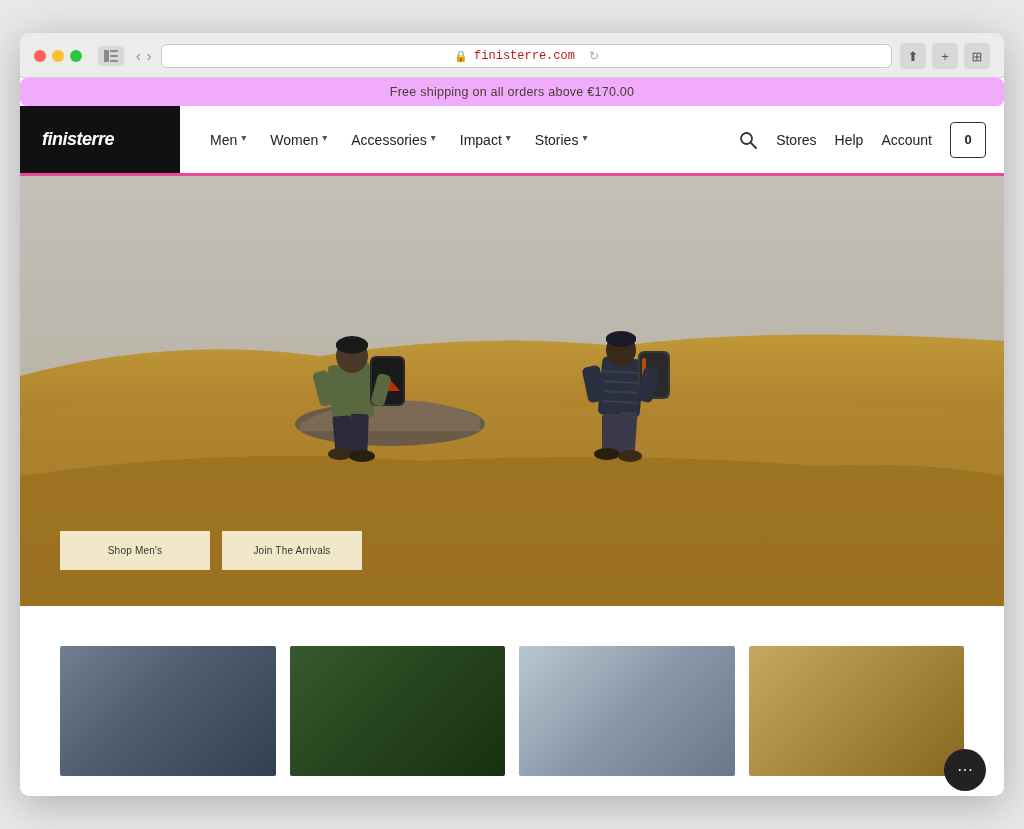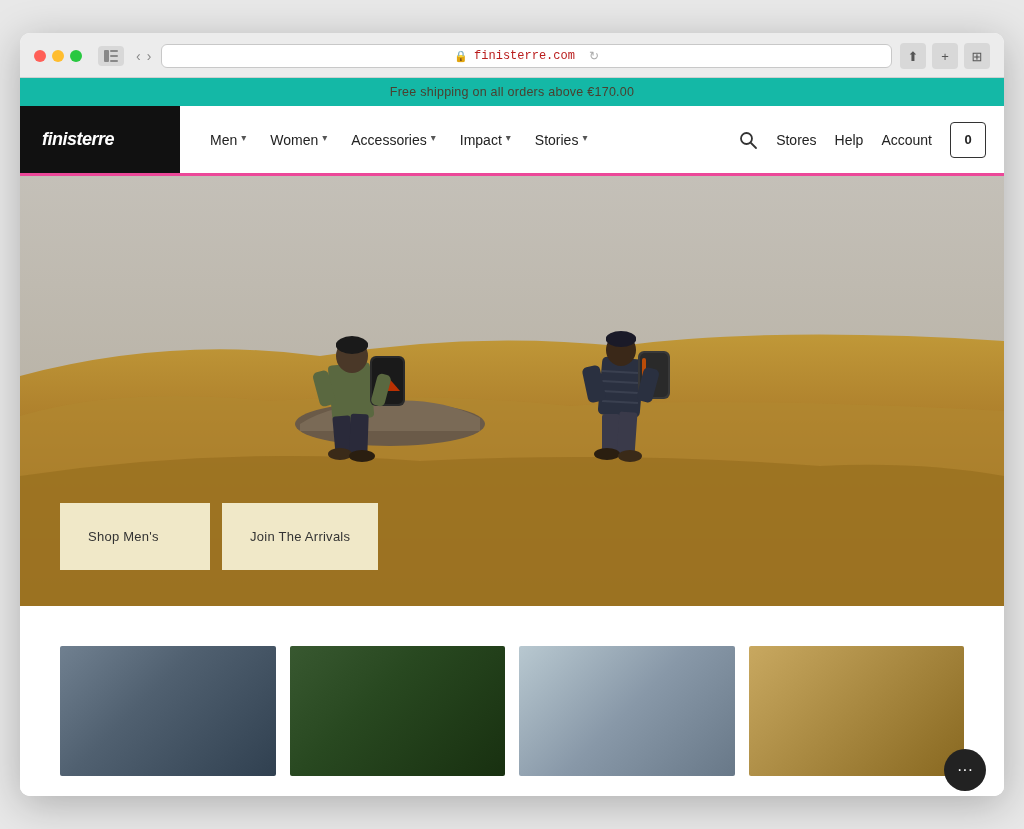--- a/index.html
+++ b/index.html
@@ -134,26 +134,27 @@
     }
 
     
     .site-wrapper {
       background: #fff;
       overflow: hidden;
     }
 
     
     .announcement-bar {
-      background: #14b8a6;
+      background: #f0abfc;
       text-align: center;
       padding: 7px 28px;
       font-size: 12.5px;
       color: #4a4030;
       letter-spacing: 0.02em;
+      border-radius: 7px;
     }
 
     
     .site-nav {
       display: flex;
       align-items: center;
       border-bottom: 3px solid #ec4899;
       height: 70px;
     }
 
@@ -270,27 +271,27 @@
     }
 
     .hero-buttons {
       display: flex;
       gap: 12px;
     }
 
     .hero-btn {
       background: #f0e8c8;
       border: none;
-      padding: 26px 28px;
-      font-size: 13px;
+      padding: 14px 28px;
+      font-size: 10px;
       color: #333;
       cursor: pointer;
       font-weight: 500;
       letter-spacing: 0.02em;
-      text-align: left;
+      text-align: center;
       min-width: 150px;
     }
 
     .hero-btn.join {
       min-width: 140px;
     }
 
     
     .below-hero {
       padding: 40px 40px 20px 40px;

